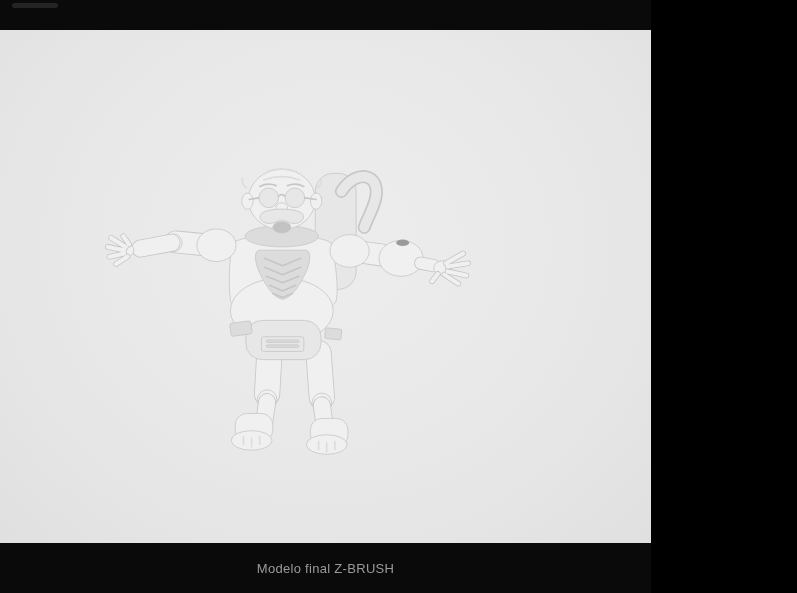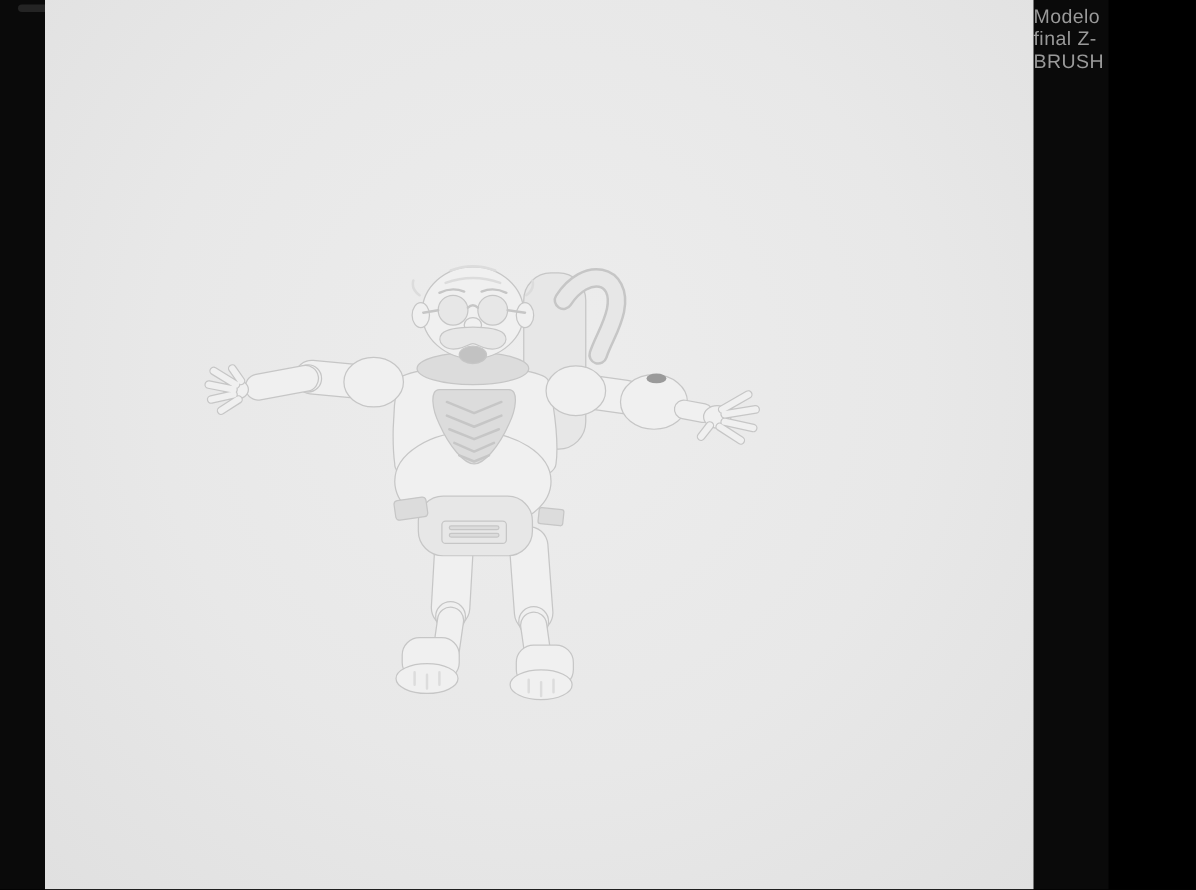--- a/index.html
+++ b/index.html
@@ -13,24 +13,24 @@
     --canvas-bg: #e8e8e8;
     --caption: #9a9a9a;
     --model-fill: #f0f0f0;
     --model-mid: #e7e7e7;
     --model-shade: #dcdcdc;
     --model-line: #c6c6c6;
     --model-dark: #9a9a9a;
     --model-mouth: #c2c2c2;
   }
   .frame {
-    width: 739px;
+    width: 651px;
     height: 593px;
     display: flex;
-    flex-direction: row;
+    flex-direction: column;
     overflow: hidden;
     position: relative;
     background: var(--letterbox);
   }
   .letterbox-top {
     height: 30px;
     flex: 0 0 30px;
     background: var(--letterbox);
     position: relative;
   }

